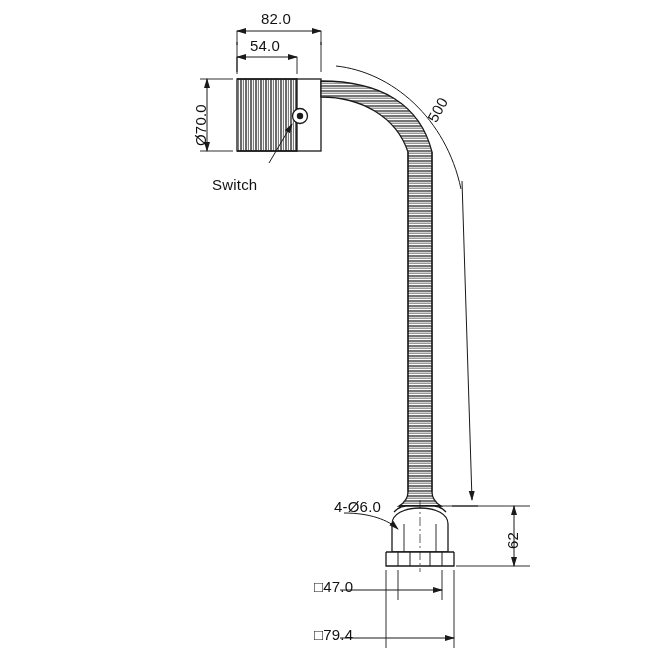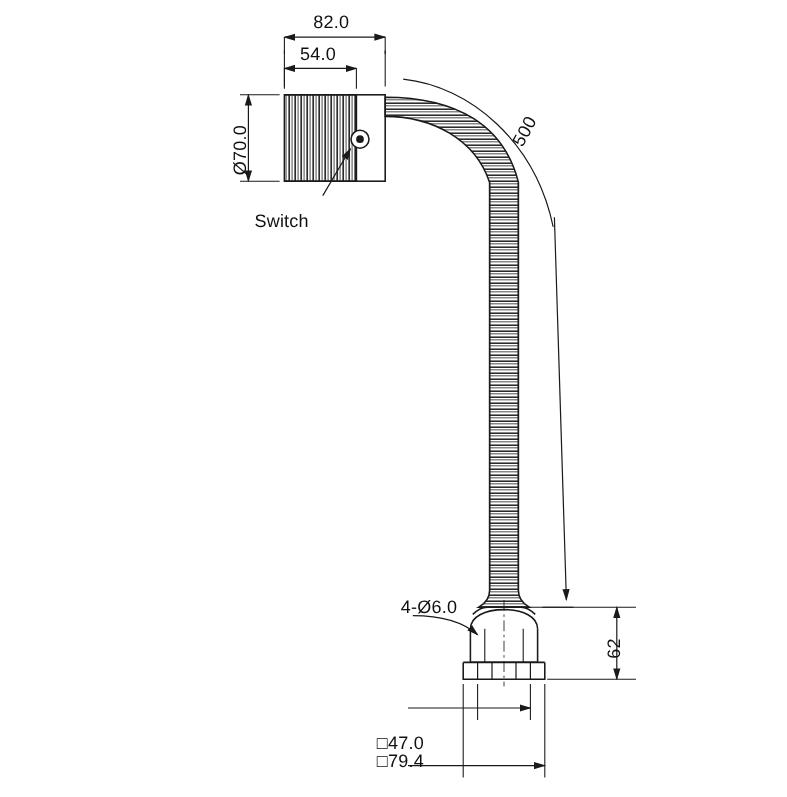--- a/index.html
+++ b/index.html
@@ -188,19 +188,19 @@
   <div class="lbl" style="left:250px; top:37px;">54.0</div>
 
   <div class="lbl rot90" style="left:192px; top:146px;">Ø70.0</div>
 
   <div class="lbl rot-tilt" style="left:424px; top:117px;">500</div>
 
   <div class="lbl rot90" style="left:504px; top:549px;">62</div>
 
   <div class="lbl" style="left:303px; top:498px;margin-left:31px;">4-Ø6.0</div>
 
-  <div class="lbl" style="left:314px; top:578px;margin-top:33px;">□47.0</div>
+  <div class="lbl" style="left:314px; top:578px;">□47.0</div>
 
   <div class="lbl" style="left:314px; top:626px;">□79.4</div>
 
   <div class="lbl" style="left:212px; top:176px;">Switch</div>
 
 </div>
 
 </body></html>

